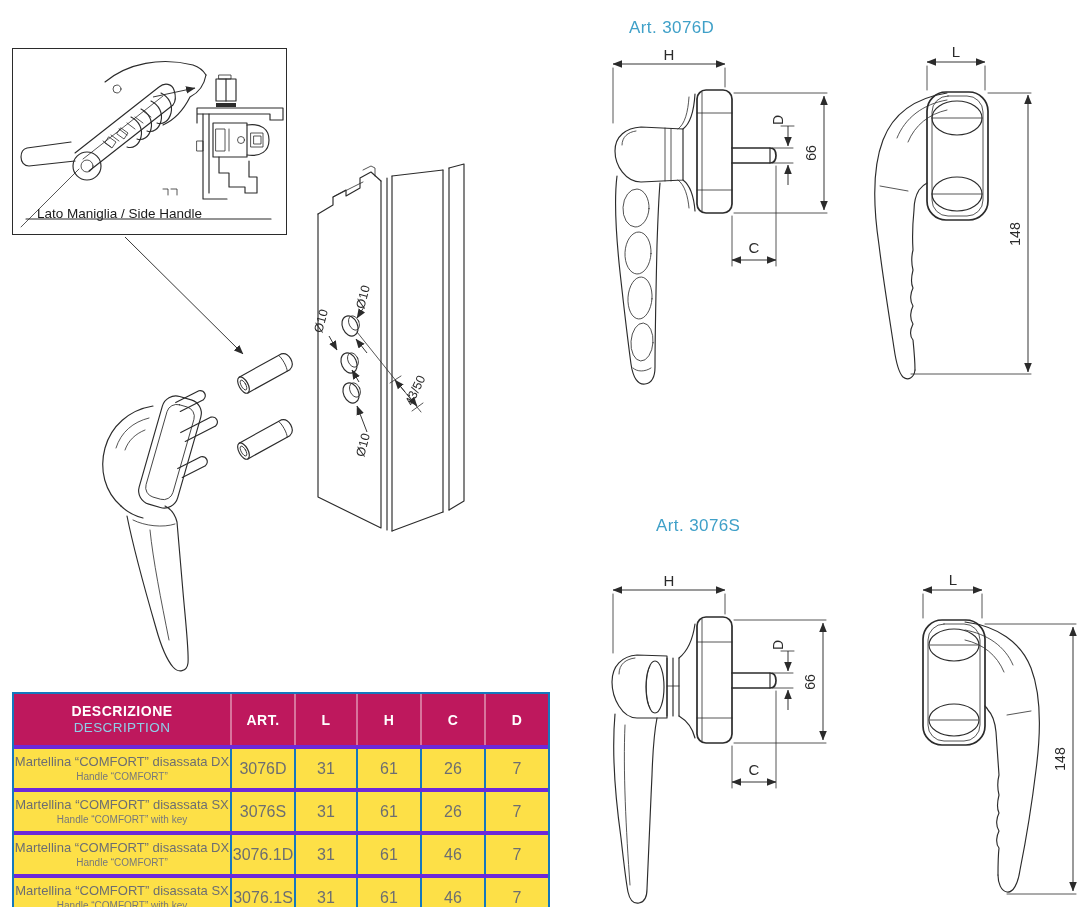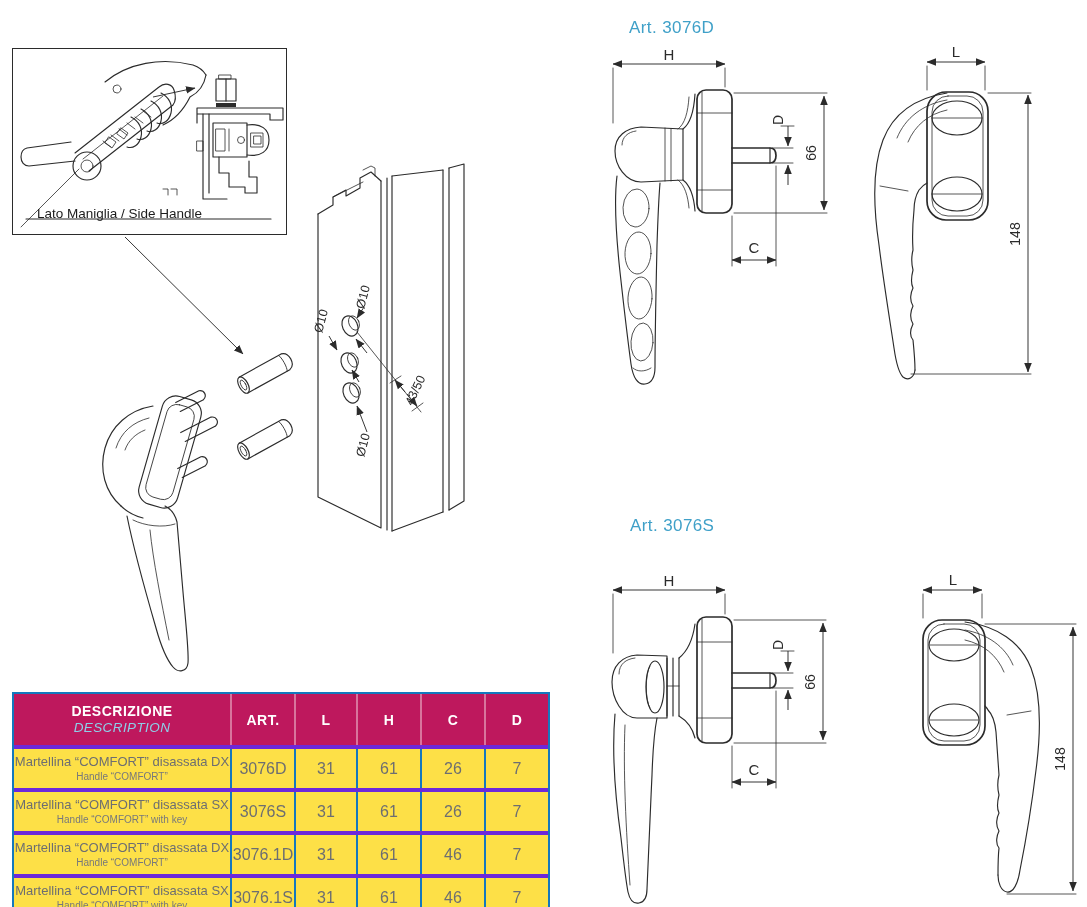--- a/index.html
+++ b/index.html
@@ -27,21 +27,21 @@
   #spec-table{left:12px;top:692px;width:538px;border:2px solid #1478bd;box-sizing:border-box;background:#fff;}
   .trow{display:grid;grid-template-columns:216px 64px 62px 64px 64px 64px;}
   .thead{background:#be185d;height:51px;}
   .thead .tcell{border-left:2px solid rgba(255,255,255,.4);}
   .thead .tcell:first-child{border-left:none;}
   .tbody-row{height:39px;border-top:4px solid #6d28d9;background:#fde047;}
   .tbody-row .tcell{border-left:2px solid #1478bd;}
   .tbody-row .tcell:first-child{border-left:none;}
   .tcell{display:flex;flex-direction:column;align-items:center;justify-content:center;box-sizing:border-box;}
   .hd-main{color:#fff;font-weight:bold;font-size:14px;letter-spacing:.5px;line-height:17px;}
-  .hd-sub{color:#8ecfe9;font-style:italic;font-size:13.5px;letter-spacing:.4px;line-height:16px;text-align:right;}
+  .hd-sub{color:#8ecfe9;font-size:13.5px;letter-spacing:.4px;line-height:16px;text-align:right;}
   .hd-col{color:#fff;font-weight:bold;font-size:14px;letter-spacing:.5px;}
   .desc-it{color:#6d6e71;font-size:13px;line-height:15px;white-space:nowrap;}
   .desc-en{color:#77787b;font-size:10px;line-height:15px;white-space:nowrap;}
   .val{color:#6d6e71;font-size:16px;}
 </style>
 </head>
 <body>
 
 <div id="page">
 
@@ -239,21 +239,21 @@
     <g>
       <line class="dim" x1="72" y1="22" x2="130" y2="22" marker-start="url(#ahD)" marker-end="url(#ahD)"></line>
       <path class="thin" d="M72,26 V50 M130,26 V50"></path>
       <text class="dlabel big" x="101" y="17">L</text>
       <path class="thin" d="M133,53 H176 M56,334 H176"></path>
       <line class="dim" x1="173" y1="55" x2="173" y2="332" marker-start="url(#ahD)" marker-end="url(#ahD)"></line>
       <text class="dlabel" x="165" y="194" transform="rotate(-90 165 194)">148</text>
     </g>
   </svg>
 
-  <div class="abs art-label" style="left:630px;top:516px;">Art. 3076S</div>
+  <div class="abs art-label" style="left:656px;top:516px;">Art. 3076S</div>
 
   <svg class="abs" style="left:595px;top:570px;" width="250" height="337" viewBox="0 0 250 337">
     <defs>
       <marker id="ahE" viewBox="0 0 10 10" refX="9.5" refY="5" markerWidth="10" markerHeight="10" orient="auto-start-reverse">
         <path d="M0,1 L10,5 L0,9 Z" fill="#2b2b2b"></path>
       </marker>
     </defs>
     <g>
       <rect class="ln2" x="102" y="47" width="35" height="126" rx="9"></rect>
       <path class="thin" d="M107,49 V171 M102,72 H137 M102,148 H137"></path>

